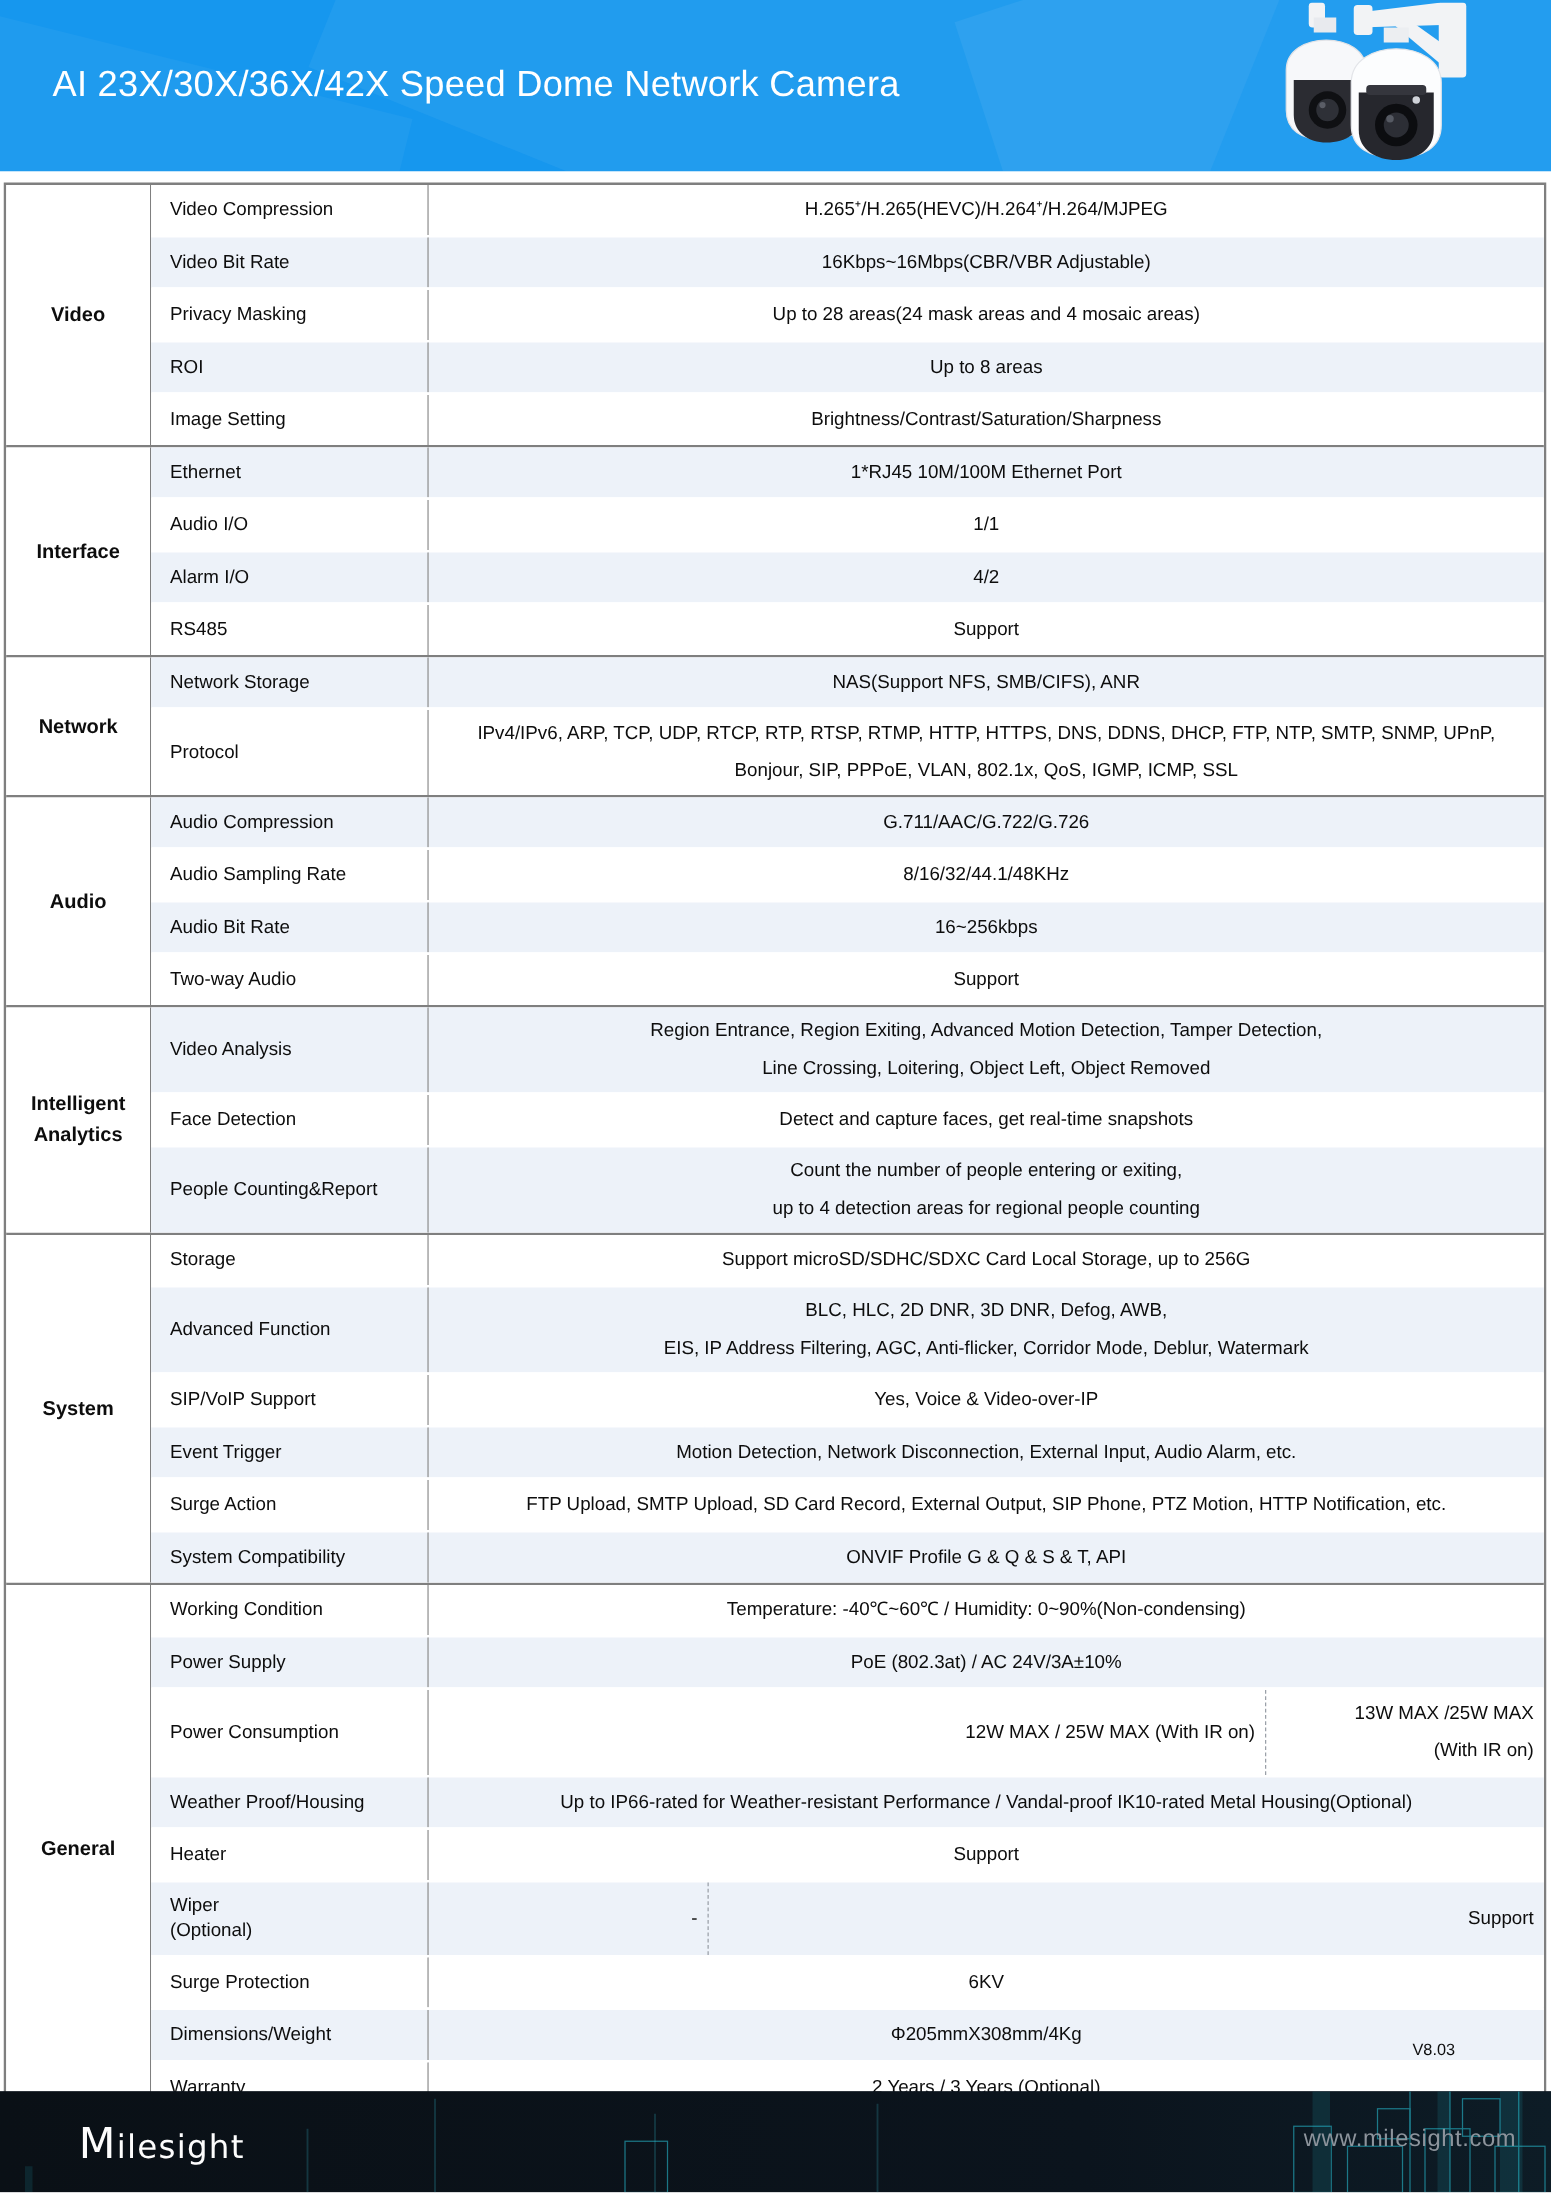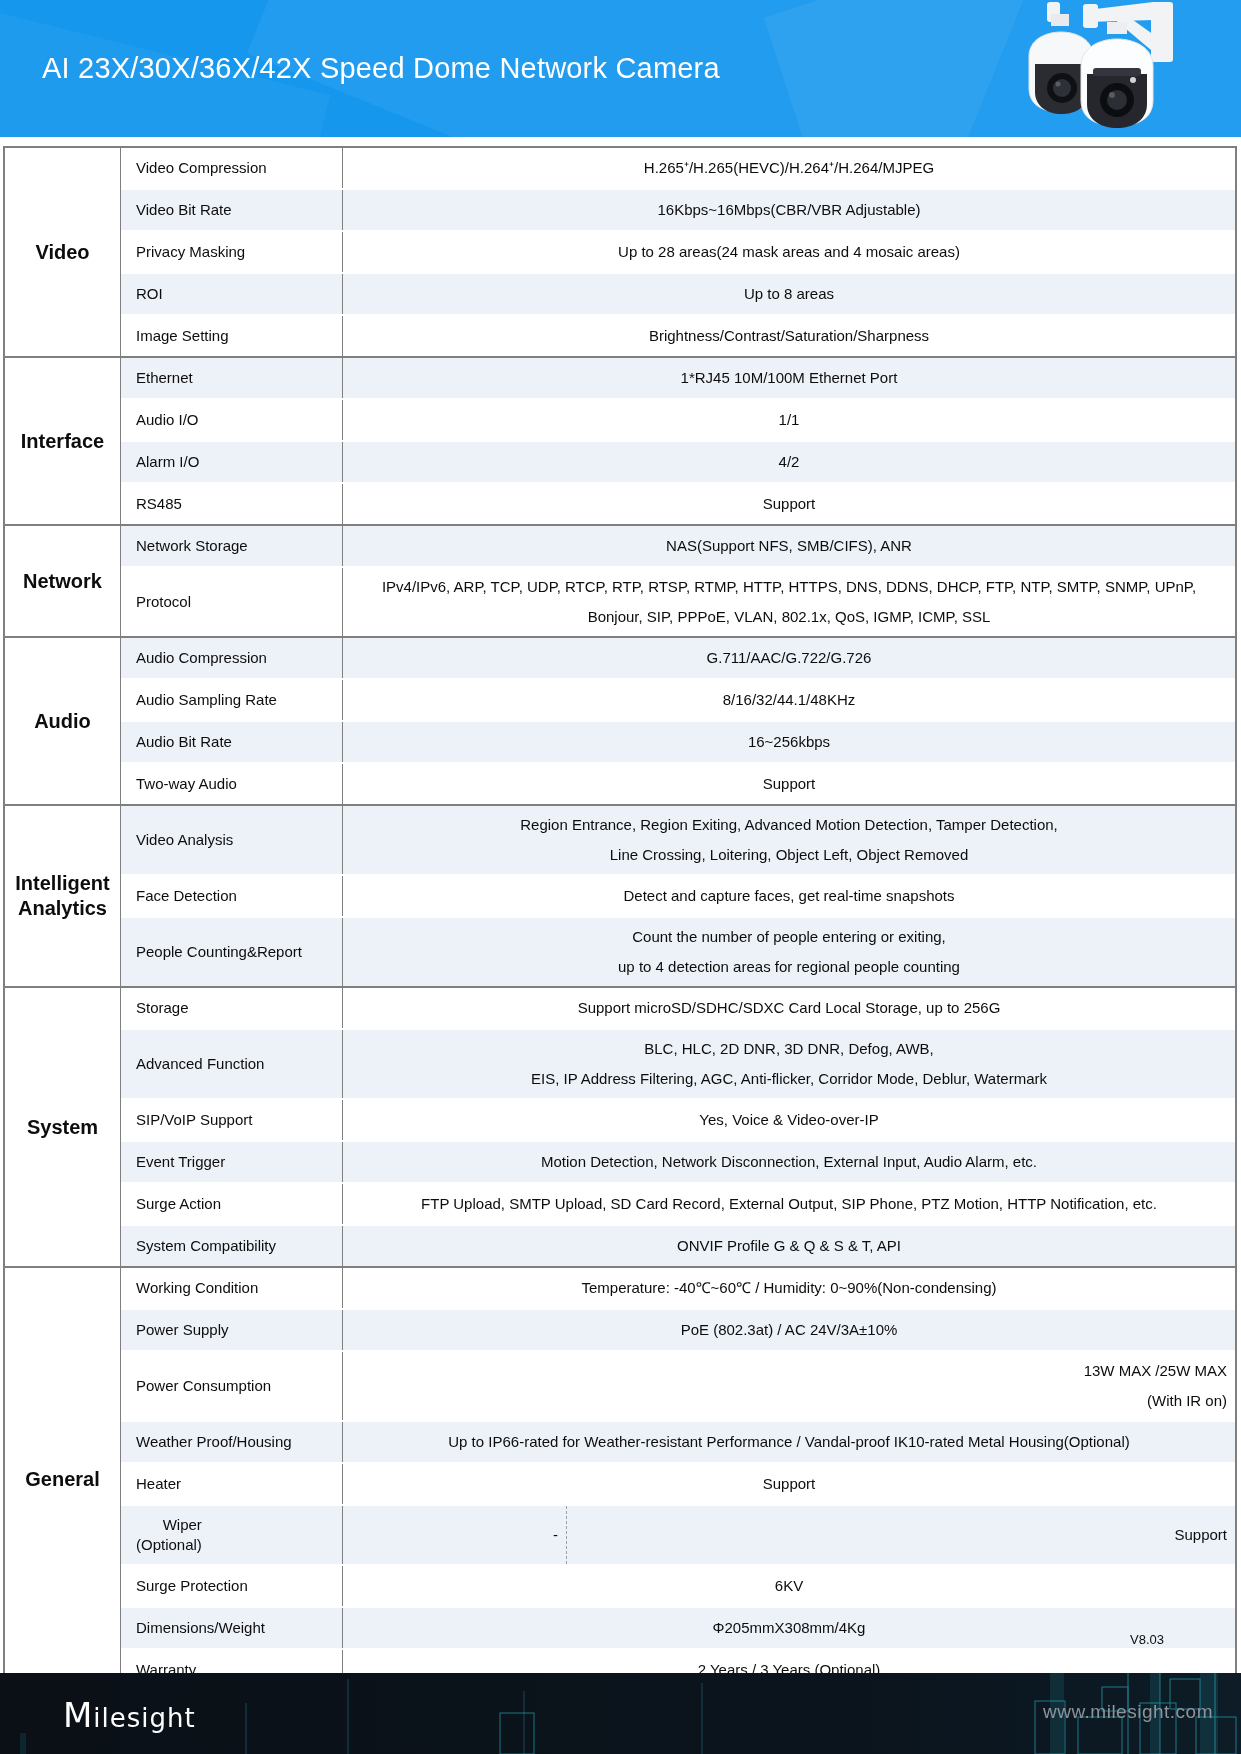--- a/index.html
+++ b/index.html
@@ -16,29 +16,29 @@
                   background:rgba(255,255,255,0.04);transform:rotate(14deg);}
   .banner h1{position:absolute;left:42px;top:52px;margin:0;color:#fff;font-size:29px;
              font-weight:500;letter-spacing:.2px;}
   .camera-art{position:absolute;right:62px;top:2px;}
 
   
   .spec-table{position:absolute;left:3px;right:4px;top:146px;border:2px solid #7f7f7f;background:#fff;}
   .section{display:flex;border-top:2px solid #7f7f7f;}
   .section:first-child{border-top:none;}
   .cat-cell{flex:0 0 116px;width:116px;display:flex;align-items:center;justify-content:center;
-            text-align:center;font-weight:bold;font-size:20px;line-height:25px;color:#0d0d0d;
+            text-align:center;font-weight:bold;font-size:16px;line-height:25px;color:#0d0d0d;
             border-right:1px solid #7f7f7f;background:#fff;padding:0 6px;box-sizing:border-box;}
   .rows{flex:1;display:flex;flex-direction:column;min-width:0;}
   .row{display:flex;border-top:2px solid #ffffff;background:#fff;}
   .row:first-child{border-top:none;}
   .row.shaded .attr-cell,.row.shaded .val-cell{background:#EDF2F9;}
   .attr-cell{flex:0 0 222px;width:222px;box-sizing:border-box;padding:9px 6px 9px 15px;
              display:flex;align-items:center;font-size:15px;line-height:20px;color:#0d0d0d;
-             border-right:1px solid #7f7f7f;white-space:pre-line;background:#fff;text-align:right;}
+             border-right:1px solid #7f7f7f;white-space:pre-line;background:#fff;}
   .val-cell{flex:1;min-width:0;box-sizing:border-box;display:flex;flex-direction:column;
             justify-content:center;text-align:center;font-size:15px;line-height:20px;color:#0d0d0d;
             padding:9px 10px;min-height:40px;background:#fff;}
   .val-cell .val-line + .val-line{margin-top:10px;}
   .val-cell.split{flex-direction:row;padding:0;align-items:stretch;}
   .sub-cell{display:flex;flex-direction:column;justify-content:center;text-align:right;
             padding:9px 8px;box-sizing:border-box;}
   .sub-cell .val-line + .val-line{margin-top:10px;}
   .sub-cell + .sub-cell{border-left:1px dashed #9aa0a8;}
 
@@ -283,20 +283,23 @@
           </div>
           <div class="row shaded">
             <div class="attr-cell">Power Supply</div>
             <div class="val-cell">
               <div class="val-line">PoE (802.3at) / AC 24V/3A±10%</div>
             </div>
           </div>
           <div class="row">
             <div class="attr-cell">Power Consumption</div>
             <div class="val-cell split">
+              <div class="sub-cell" style="flex: 0 0 75%;">
+                <div class="val-line">12W MAX / 25W MAX (With IR on)</div>
+              </div>
               <div class="sub-cell" style="flex: 1 1 0%;">
                 <div class="val-line">13W MAX /25W MAX</div>
                 <div class="val-line">(With IR on)</div>
               </div>
             </div>
           </div>
           <div class="row shaded">
             <div class="attr-cell">Weather Proof/Housing</div>
             <div class="val-cell">
               <div class="val-line">Up to IP66-rated for Weather-resistant Performance / Vandal-proof IK10-rated Metal Housing(Optional)</div>

